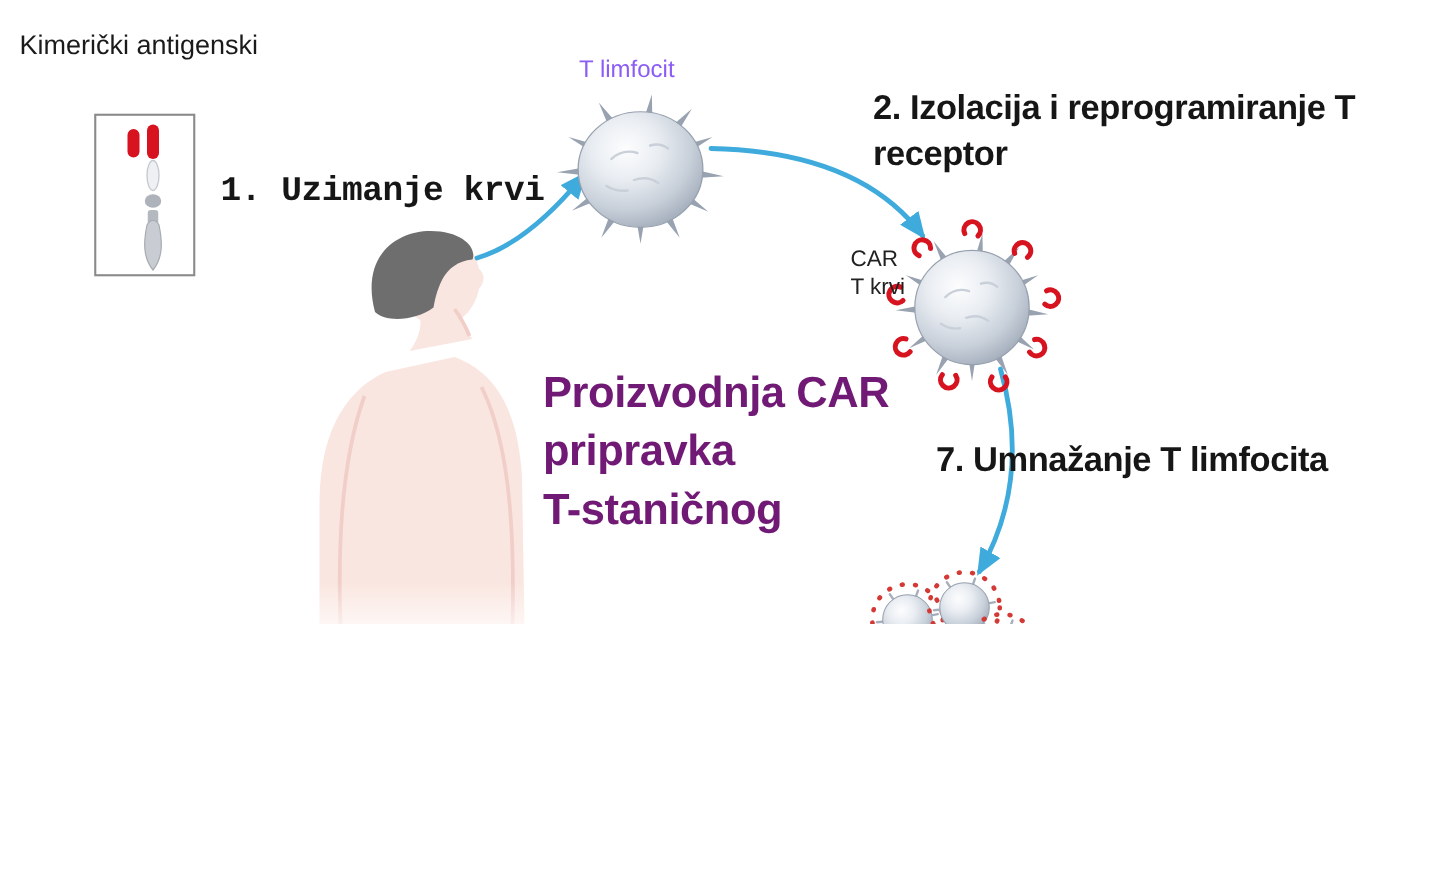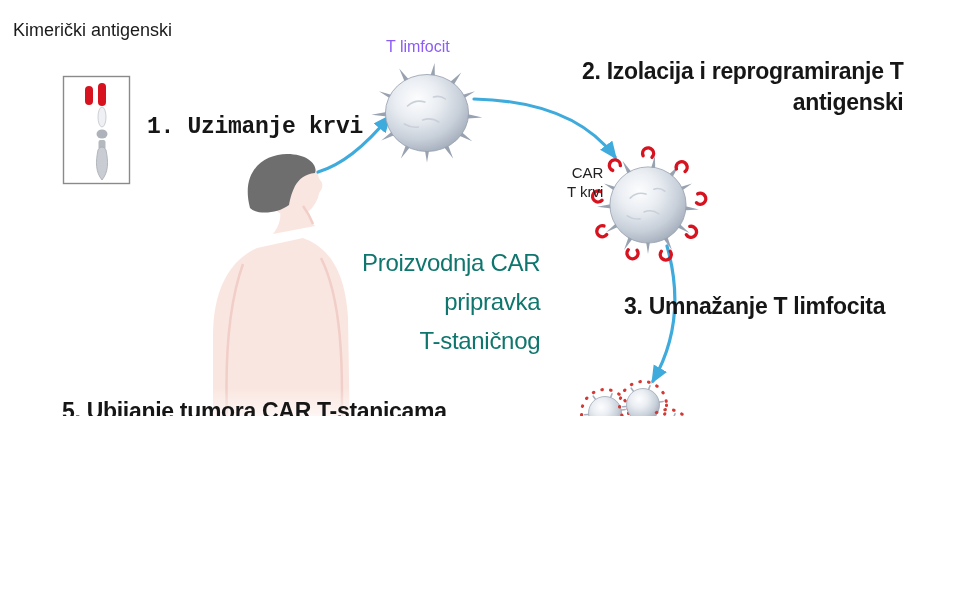--- a/index.html
+++ b/index.html
@@ -1,33 +1,33 @@
 <!DOCTYPE html>
 <html><head>
 <meta charset="utf-8">
 <style>
   html,body{margin:0;padding:0;background:#fff;}
   #canvas{
     position:relative;width:968px;height:416px;background:#ffffff;overflow:hidden;
-    font-family:"Liberation Sans",sans-serif;color:#141414;text-align:right;
+    font-family:"Liberation Sans",sans-serif;color:#141414;
   }
   #art{position:absolute;left:0;top:0;z-index:1;}
   .txt{position:absolute;z-index:3;white-space:nowrap;}
   .step{font-size:23px;font-weight:bold;letter-spacing:-0.3px;color:#161616;}
   .small-label{font-size:16px;font-weight:normal;color:#8b5cf6;}
   .tiny-label{font-size:15px;font-weight:normal;color:#222;line-height:19px;}
   #receptor-label{left:13px;top:18px;font-size:18px;line-height:25px;font-weight:normal;color:#1a1a1a;}
   #t-cell-label{left:386px;top:38px;}
   #car-label{left:567px;top:163px;}
   #step1{left:147px;top:114px;font-family:Liberation Mono, monospace;}
   #step2{left:582px;top:56px;line-height:31px;}
   #step3{left:624px;top:293px;}
   #step4{left:489px;top:518px;}
   #step5{left:62px;top:398px;}
-  #center-title{left:362px;top:243px;font-size:24px;line-height:39px;font-weight:normal;color:#0f766e;letter-spacing:-0.3px;}
+  #center-title{left:362px;top:243px;font-size:29px;line-height:39px;font-weight:bold;color:#701a75;letter-spacing:-0.3px;}
   .line{display:block;}
 </style>
 </head>
 <body>
 
 <div id="canvas">
 
   <svg id="art" width="968" height="590" viewBox="0 0 968 590">
     <defs>
       <radialGradient id="gradCell" cx="38%" cy="32%" r="78%">
@@ -165,27 +165,26 @@
 
   <div class="txt tiny-label" id="car-label">
     <span class="line">CAR</span>
     <span class="line">T krvi</span>
   </div>
 
   <div class="txt step" id="step1">1. Uzimanje krvi</div>
 
   <div class="txt step" id="step2">
     <span class="line">2. Izolacija i reprogramiranje T</span>
-    <span class="line">antigenski</span>
+    <span class="line">receptor</span>
   </div>
 
-  <div class="txt step" id="step3">3. Umnažanje T limfocita</div>
+  <div class="txt step" id="step3">7. Umnažanje T limfocita</div>
 
 
-  <div class="txt step" id="step5">5. Ubijanje tumora CAR T-stanicama</div>
 
   <div class="txt" id="center-title">
     <span class="line">Proizvodnja CAR</span>
     <span class="line">pripravka</span>
     <span class="line">T-staničnog</span>
   </div>
 
 </div>
 
 </body></html>

